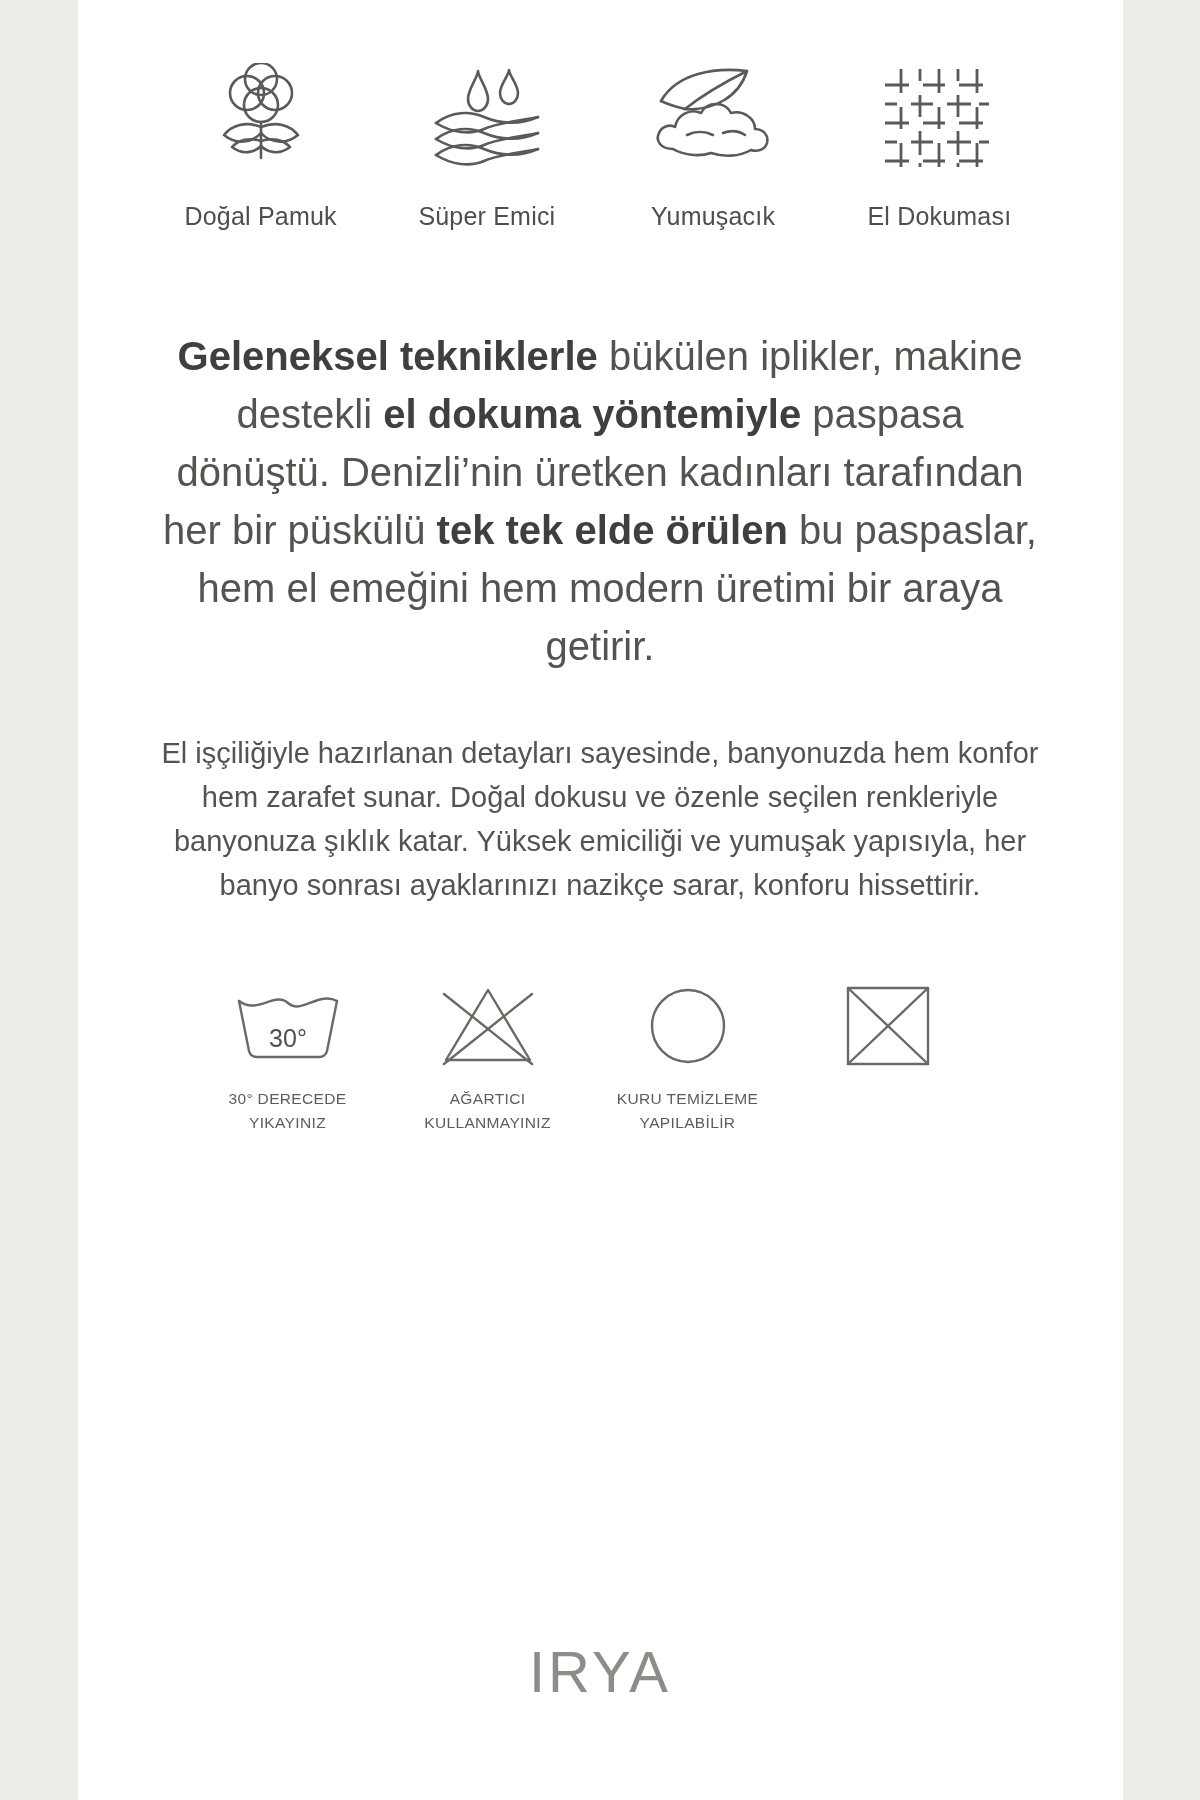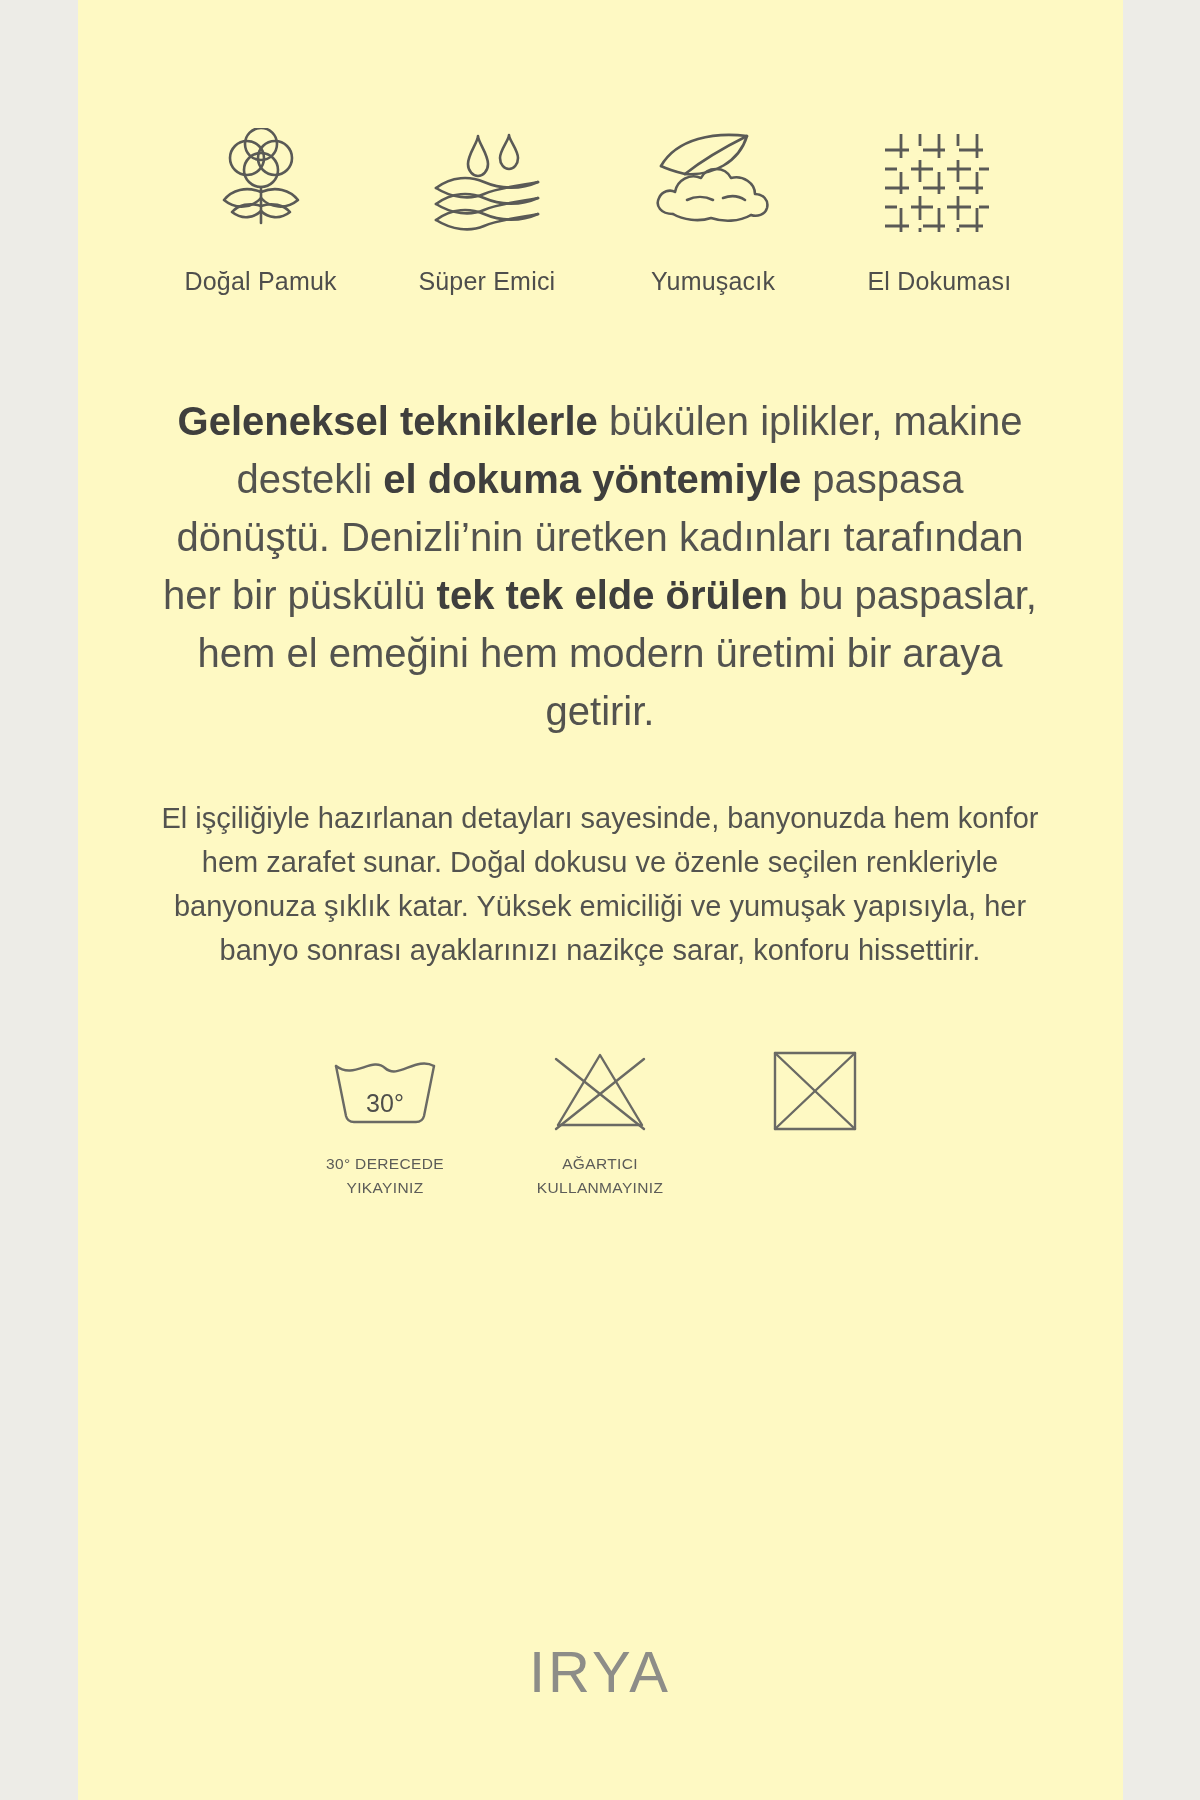--- a/index.html
+++ b/index.html
@@ -11,22 +11,22 @@
     background: #edece7;
     font-family: "Liberation Sans", sans-serif;
     color: #4a4a48;
     display: flex;
     justify-content: center;
   }
   .page {
     width: 1045px;
     height: 1800px;
     position: relative;
-    background: #fef9c3;
-    padding-top: 120px;
+    background: #ffffff;
+    padding-top: 55px;
   }
 
   
   .features {
     display: flex;
     justify-content: center;
     align-items: flex-end;
     gap: 0;
     padding: 0 70px;
   }
@@ -74,23 +74,21 @@
     margin-top: 68px;
     font-size: 23px;
     line-height: 1.6;
     color: #53534f;
   }
 
   
   .care {
     margin-top: 74px;
     display: flex;
-    justify-content: center;
     padding: 0 110px;
-    gap: 15px;
   }
   .care-item {
     width: 200px;
     display: flex;
     flex-direction: column;
     align-items: center;
   }
   .care-item .glyph {
     height: 90px;
     display: flex;
@@ -228,20 +226,29 @@
         <svg width="100" height="84" viewBox="0 0 100 84" fill="none" stroke="#6a6a64" stroke-width="2.4" stroke-linecap="round" stroke-linejoin="round">
           <path d="M50 6 L92 76 L8 76 Z"></path>
           <path d="M6 10 L94 80"></path>
           <path d="M94 10 L6 80"></path>
         </svg>
       </span>
       <span class="care-label">AĞARTICI
 KULLANMAYINIZ</span>
     </div>
 
+    <div class="care-item">
+      <span class="glyph">
+        <svg width="90" height="86" viewBox="0 0 90 86" fill="none" stroke="#6a6a64" stroke-width="2.4">
+          <circle cx="45" cy="43" r="36"></circle>
+        </svg>
+      </span>
+      <span class="care-label">KURU TEMİZLEME
+YAPILABİLİR</span>
+    </div>
 
     <div class="care-item">
       <span class="glyph">
         <svg width="92" height="88" viewBox="0 0 92 88" fill="none" stroke="#6a6a64" stroke-width="2.4" stroke-linecap="round" stroke-linejoin="round">
           <rect x="6" y="6" width="80" height="76"></rect>
           <path d="M6 6 L86 82"></path>
           <path d="M86 6 L6 82"></path>
         </svg>
       </span>
     </div>

